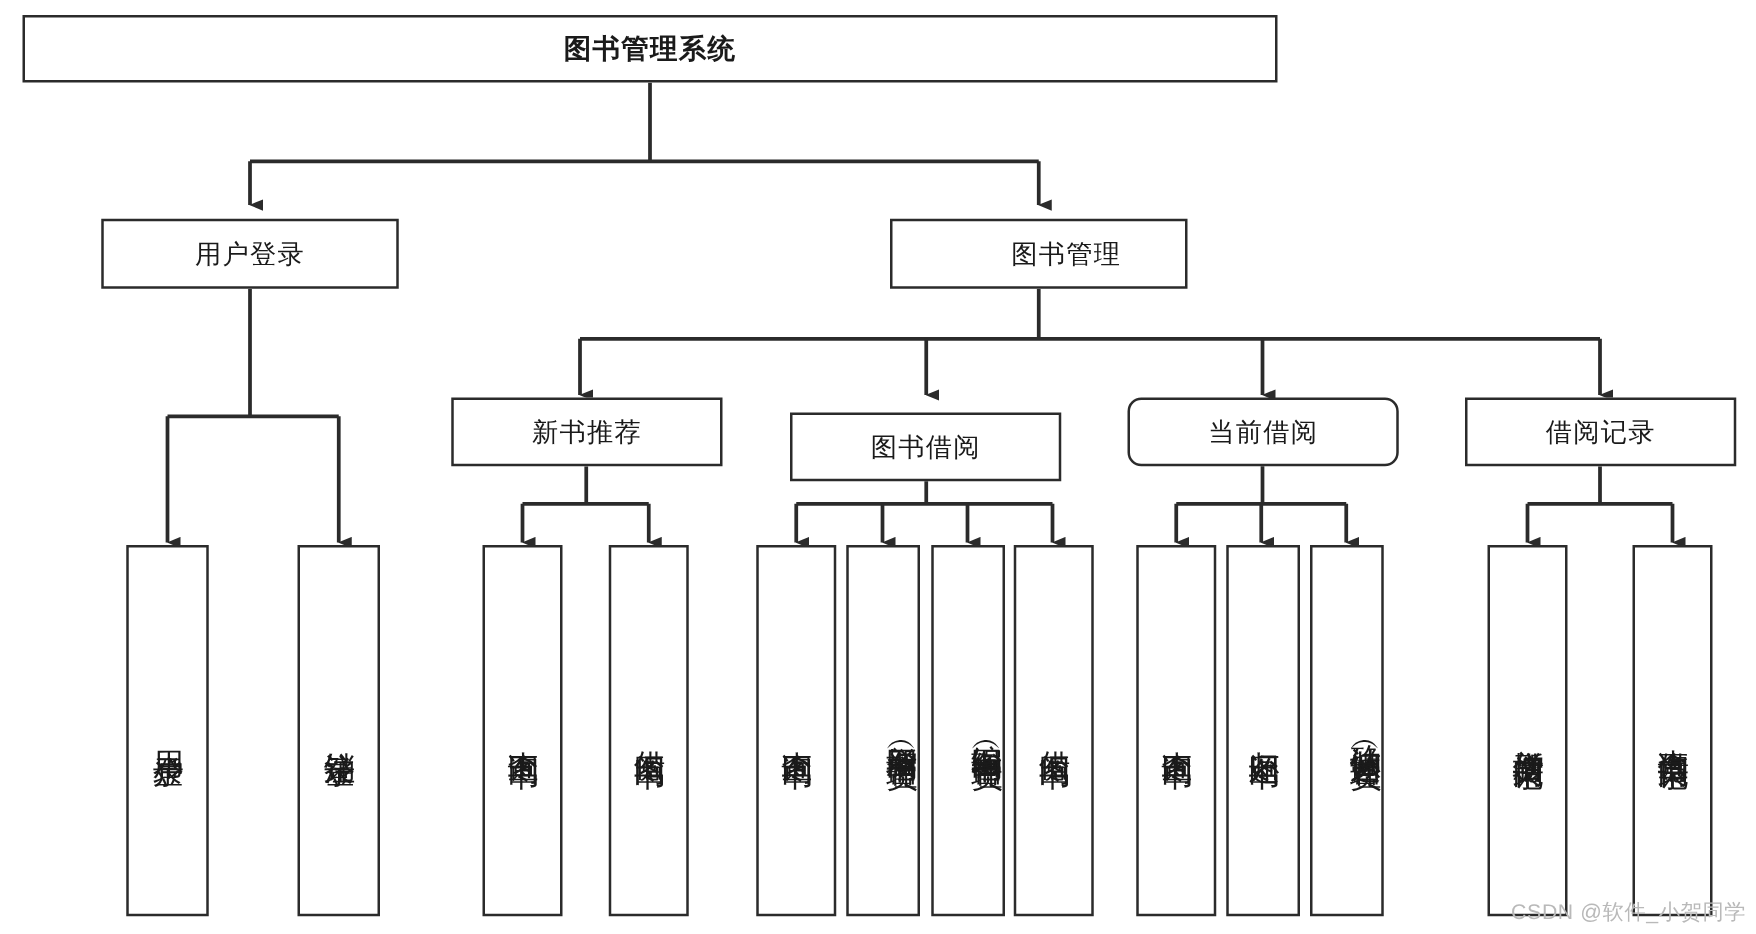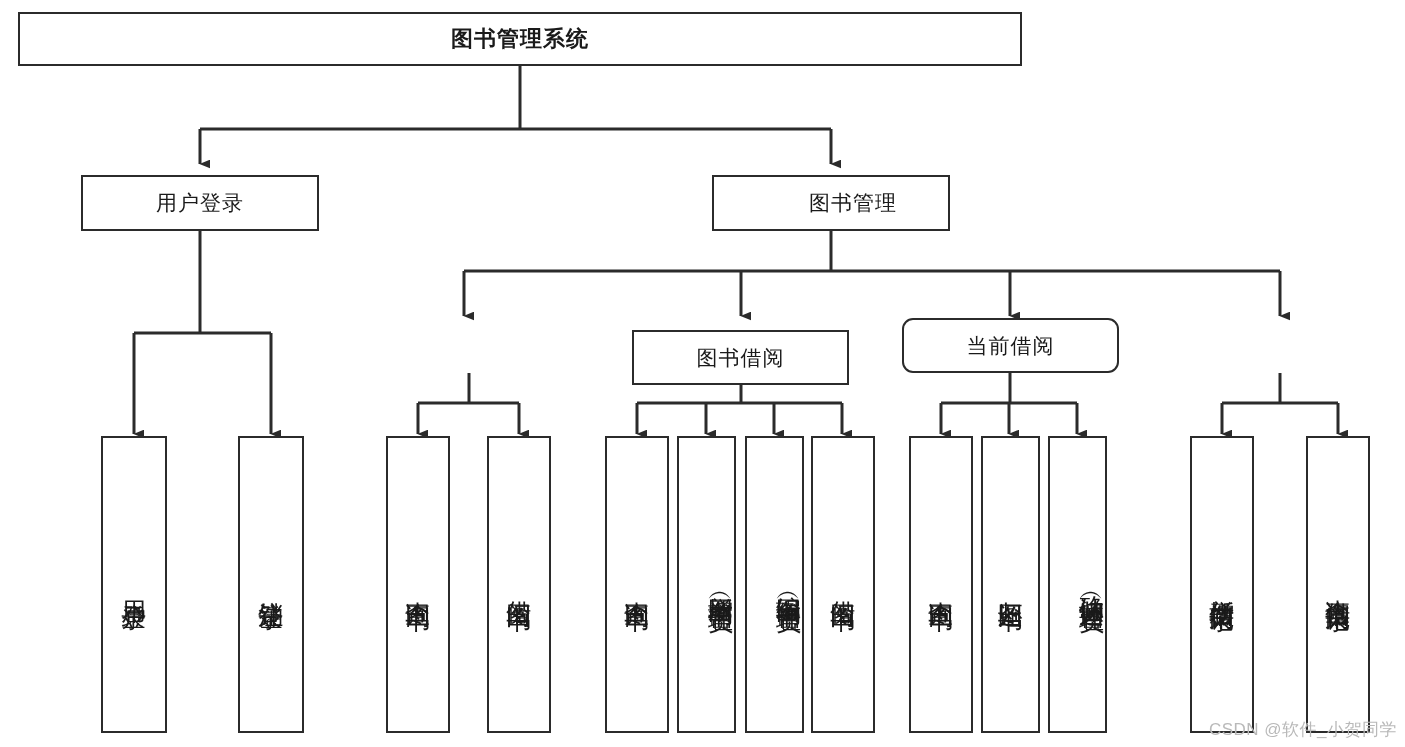--- a/index.html
+++ b/index.html
@@ -128,29 +128,35 @@
   </div>
 
   <div class="node horiz" style="left:81px; top:175px; width:238px; height:56px;">
     <span class="label">用户登录</span>
   </div>
 
   <div class="node horiz" style="left:712px; top:175px; width:238px; height:56px;padding-left:44px;">
     <span class="label">图书管理</span>
   </div>
 
+  <div class="node horiz" style="left:361px; top:318px; width:217px; height:55px;">
+    <span class="label">新书推荐</span>
+  </div>
 
   <div class="node horiz" style="left:632px; top:318px; width:217px; height:55px;margin-top:12px;">
     <span class="label">图书借阅</span>
   </div>
 
   <div class="node horiz" style="left:902px; top:318px; width:217px; height:55px;border-radius:11px;">
     <span class="label">当前借阅</span>
   </div>
 
+  <div class="node horiz" style="left:1172px; top:318px; width:217px; height:55px;">
+    <span class="label">借阅记录</span>
+  </div>
 
   <div class="node vert" style="left:101px; top:436px; width:66px; height:297px;">
     <span class="label">用户登录</span>
   </div>
 
   <div class="node vert" style="left:238px; top:436px; width:66px; height:297px;">
     <span class="label">注销登录</span>
   </div>
 
   <div class="node vert" style="left:386px; top:436px; width:64px; height:297px;">

